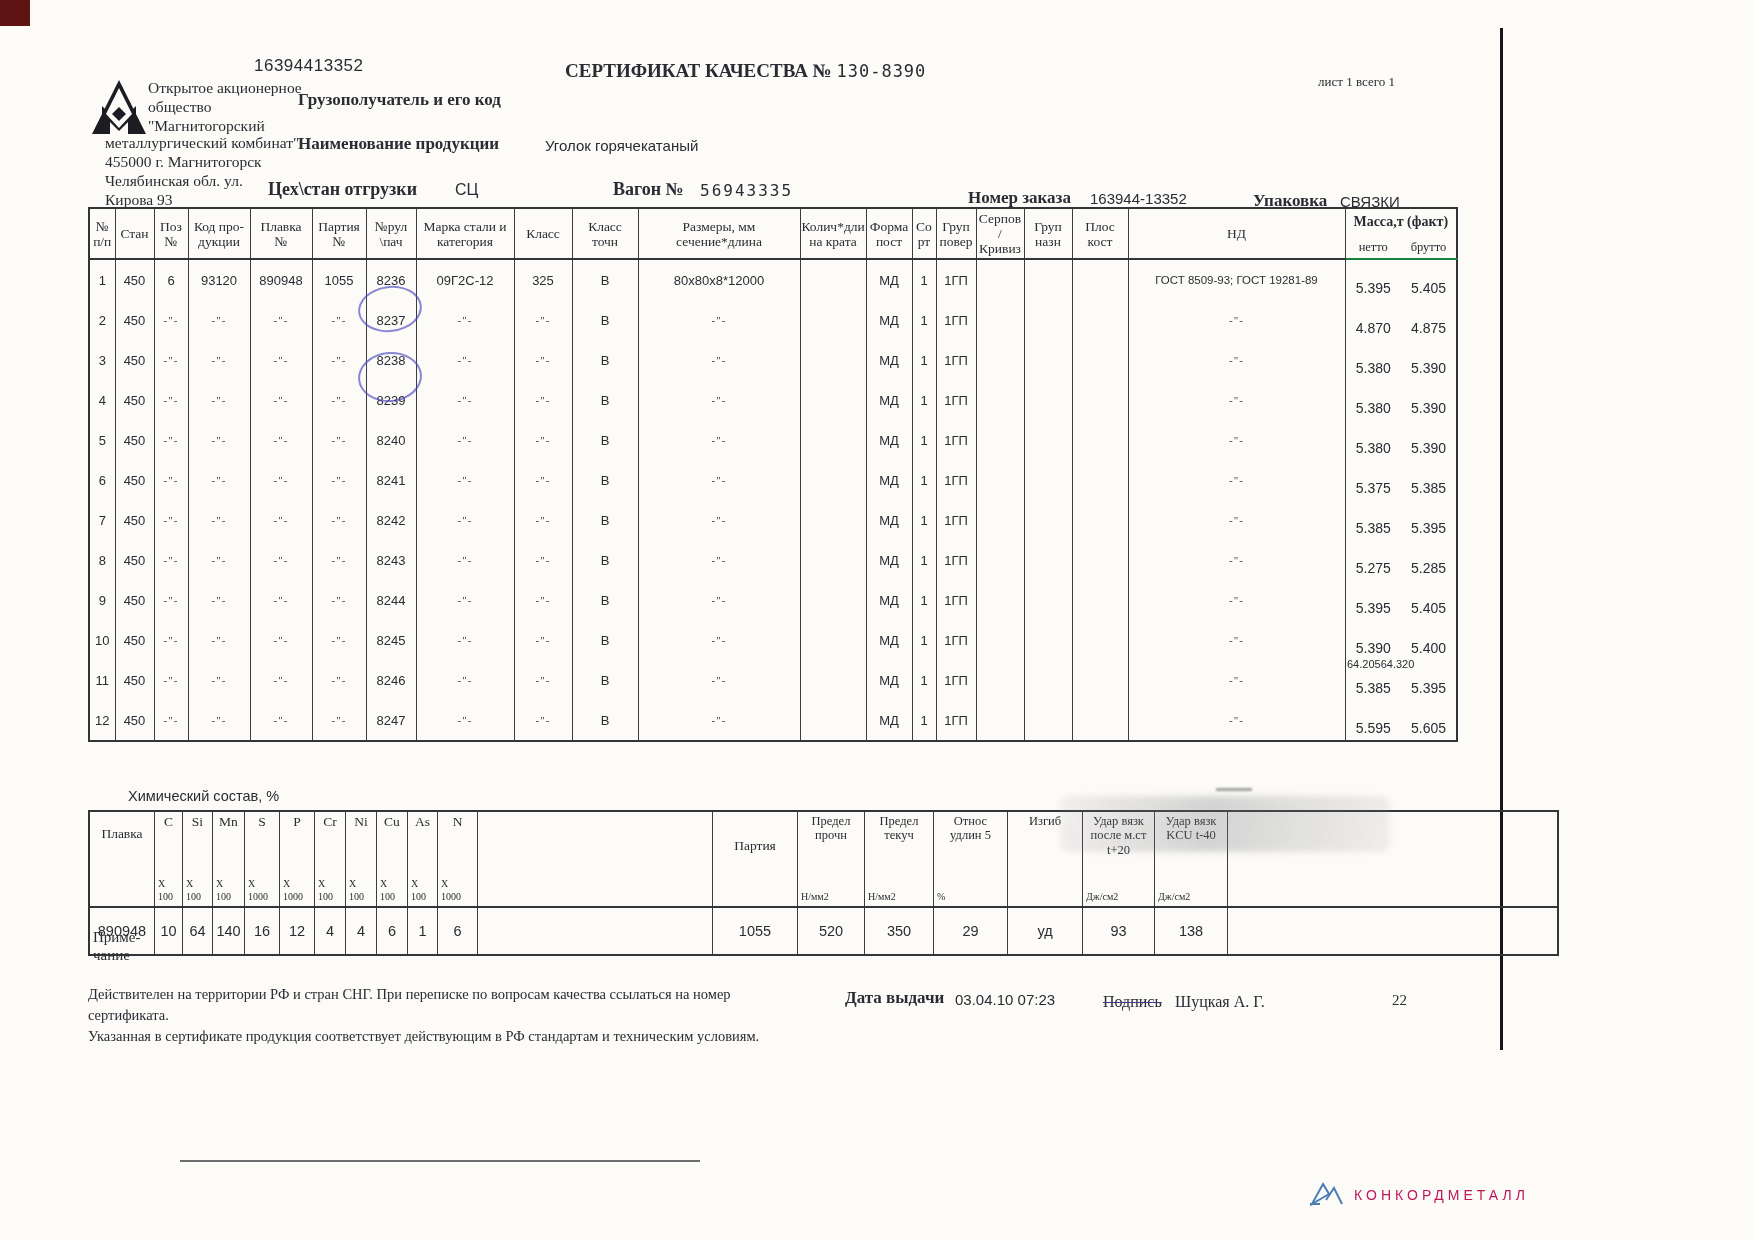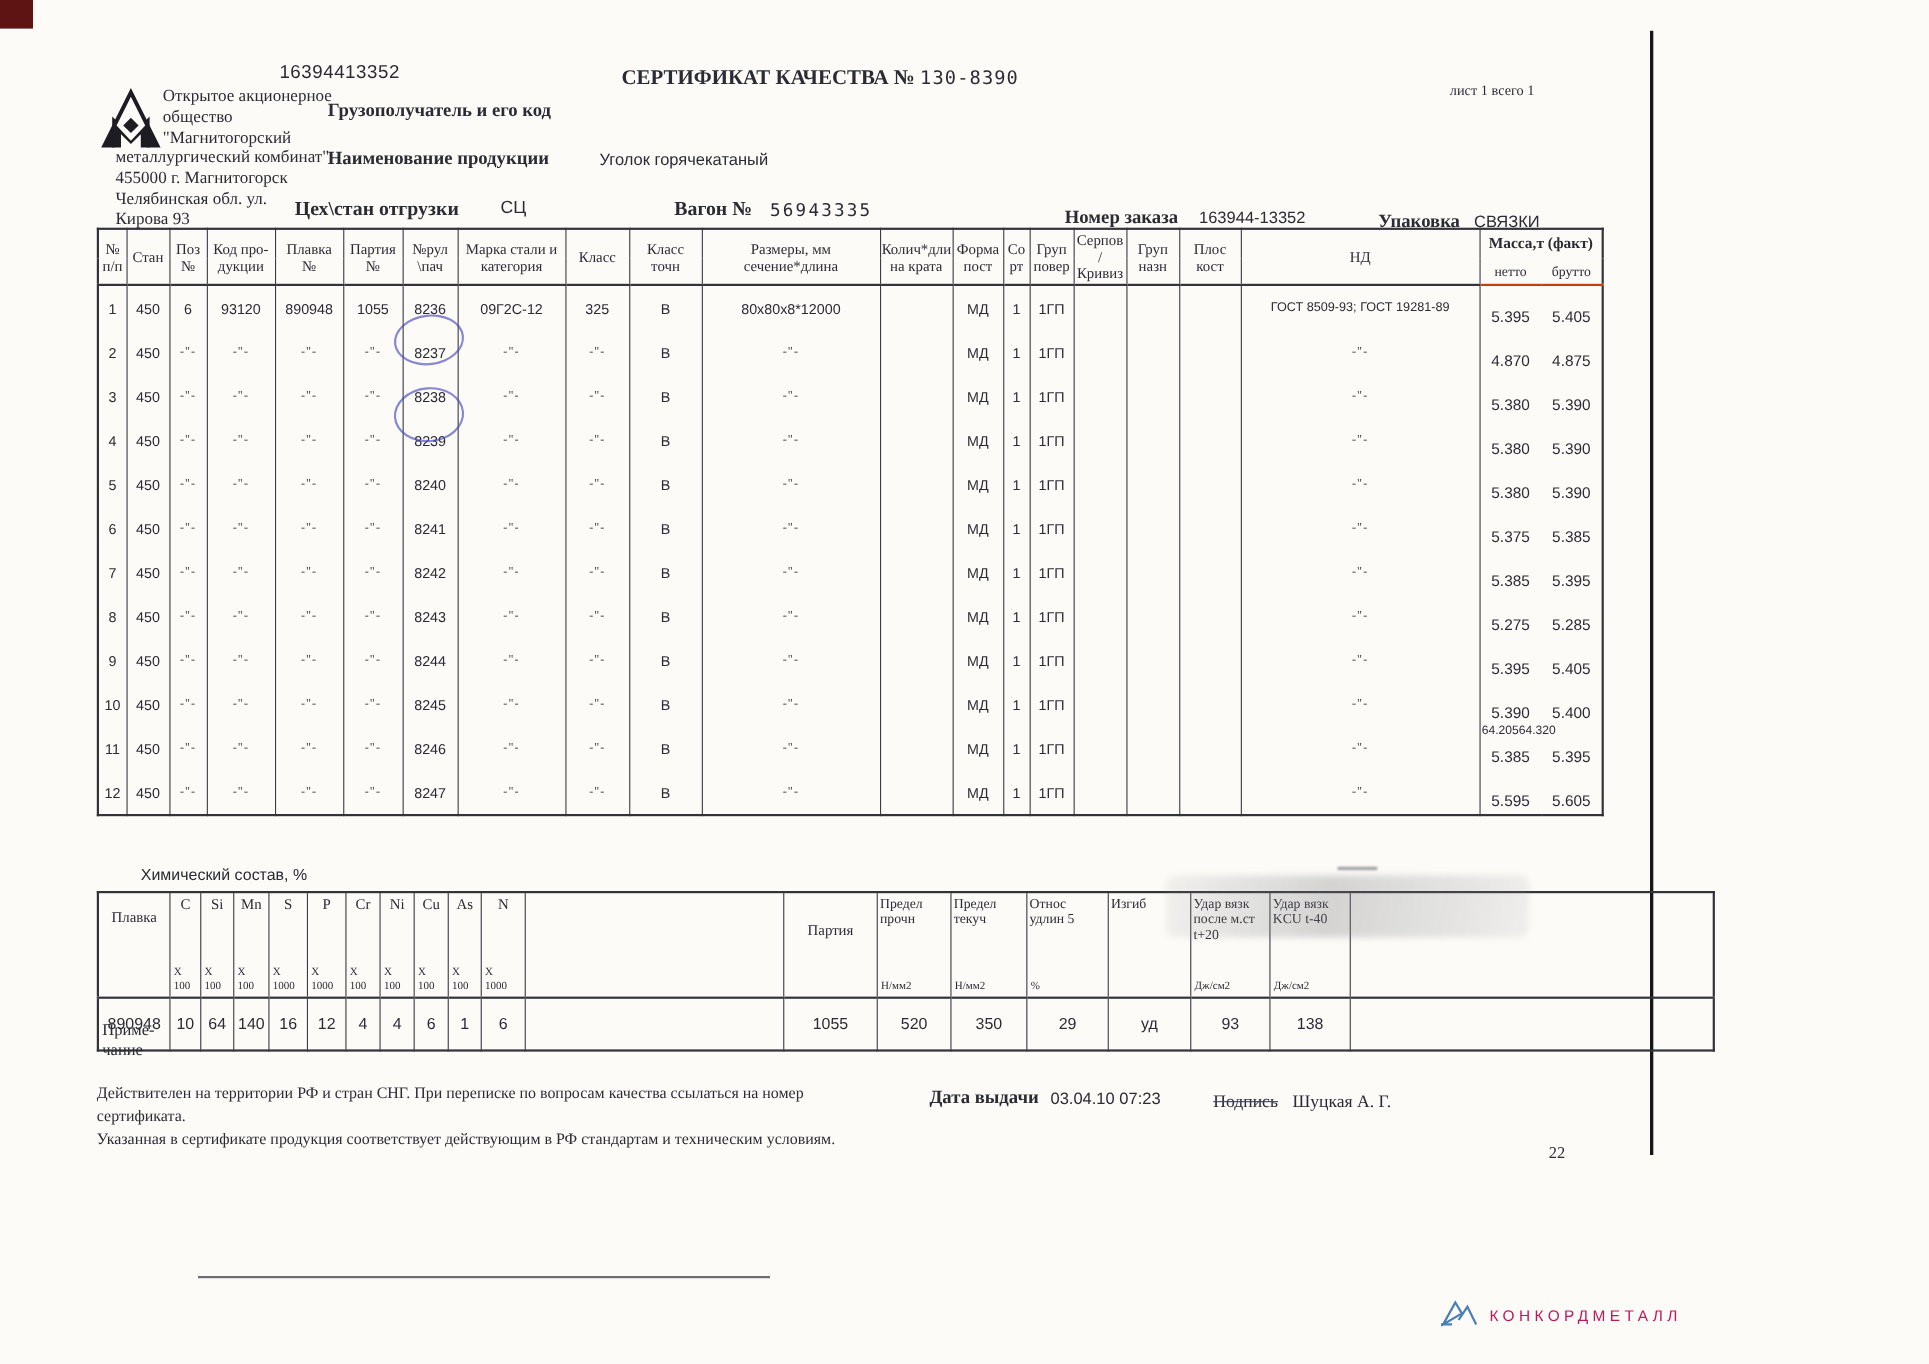--- a/index.html
+++ b/index.html
@@ -40,21 +40,21 @@
   .pack-val{left:1340px;top:193px;font-size:15px;}
 
   
   .main-table{left:88px;top:207px;}
   table{border-collapse:collapse;table-layout:fixed;}
   .mt{width:1368px;border:2px solid #33333a;}
   .mt th{border-right:1.4px solid #3b3b42;border-bottom:2px solid #33333a;
          font-size:13.5px;font-weight:normal;line-height:1.12;vertical-align:middle;
          padding:2px 1px;white-space:pre-line;}
   .mt th.mass-h{border-bottom:none;font-size:14px;font-weight:bold;}
-  .mt th.msub{font-size:12.5px;border-bottom:2px solid #c2410c;}
+  .mt th.msub{font-size:12.5px;border-bottom:2px solid #15803d;}
   .mt th.m1,.mt td.m1{border-right:none;}
   .mt th:last-child,.mt td:last-child{border-right:none;}
   .mt td{border-right:1.4px solid #3b3b42;border-top:none;border-bottom:none;
          height:36px;text-align:center;vertical-align:middle;
          font-family:"Liberation Sans",sans-serif;font-size:13px;padding:0 1px;}
   .mt td:nth-child(19){font-size:11.5px;}
   .mt td:nth-child(20),.mt td:nth-child(21){font-size:14px;vertical-align:bottom;padding-bottom:4px;}
   .mt td.ditto{font-family:"Liberation Serif",serif;font-size:11px;letter-spacing:1px;color:#3a3a42;}
   .totals{left:1344px;top:658px;width:112px;display:flex;justify-content:flex-start;
           padding:0 3px;font-family:"Liberation Sans",sans-serif;font-size:11px;}
@@ -65,21 +65,21 @@
   .ct{width:1368px;border:2px solid #33333a;}
   .ct th{border-right:1.4px solid #3b3b42;border-bottom:2px solid #33333a;
          font-weight:normal;vertical-align:top;padding:2px 2px;height:90px;position:relative;}
   .ct th:last-child{border-right:none;}
   .ct td{border-right:1.4px solid #3b3b42;height:44px;text-align:center;vertical-align:middle;
          font-family:"Liberation Sans",sans-serif;font-size:14.5px;}
   .ct td:last-child{border-right:none;}
   .ch-l{font-size:13.5px;text-align:center;white-space:pre-line;line-height:1.15;}
   .ch-s{position:absolute;bottom:3px;left:3px;right:3px;font-size:10px;text-align:left;
         white-space:pre-line;line-height:1.25;}
-  .ct th:nth-child(n+14):nth-child(-n+19) .ch-l{text-align:left;font-size:12.5px;}
+  .ct th:nth-child(n+14):nth-child(-n+19) .ch-l{text-align:center;font-size:12.5px;}
   .ct th:nth-child(1) .ch-l{margin-top:12px;}
   .ct th:nth-child(13) .ch-l{margin-top:24px;}
 
   
   .pen{border:2px solid rgba(72,72,190,.65);border-radius:50%;background:transparent;}
   .pen1{left:358px;top:286px;width:60px;height:42px;transform:rotate(-7deg);}
   .pen2{left:358px;top:352px;width:60px;height:46px;transform:rotate(-5deg);}
 
   
   .smudge{left:1060px;top:796px;width:330px;height:56px;
@@ -88,21 +88,21 @@
   .smudge-dash{left:1216px;top:788px;width:36px;height:3px;background:rgba(90,90,95,.55);filter:blur(1px);}
 
   
   .note{left:93px;top:928px;font-size:15px;line-height:18px;}
   .legal{left:88px;top:984px;font-size:14.5px;line-height:21px;width:720px;}
   .issue-lbl{left:845px;top:988px;font-size:17px;}
   .issue-val{left:955px;top:991px;font-size:15px;}
   .sign-lbl{left:1103px;top:993px;font-size:16px;text-decoration:line-through;
             text-decoration-color:#3c3c8a;}
   .sign-val{left:1175px;top:993px;font-size:16px;}
-  .page-num{left:1392px;top:1041px;font-size:15px;margin-left:16px;}
+  .page-num{left:1392px;top:992px;font-size:15px;}
 
   .brand{left:1308px;top:1180px;display:flex;align-items:center;gap:8px;}
   .brand-text{font-family:"Liberation Sans",sans-serif;font-size:14px;letter-spacing:4px;color:#be185d;}
 </style>
 </head>
 <body>
 
 <div class="page">
 
   <div class="abs corner-mark"></div>

